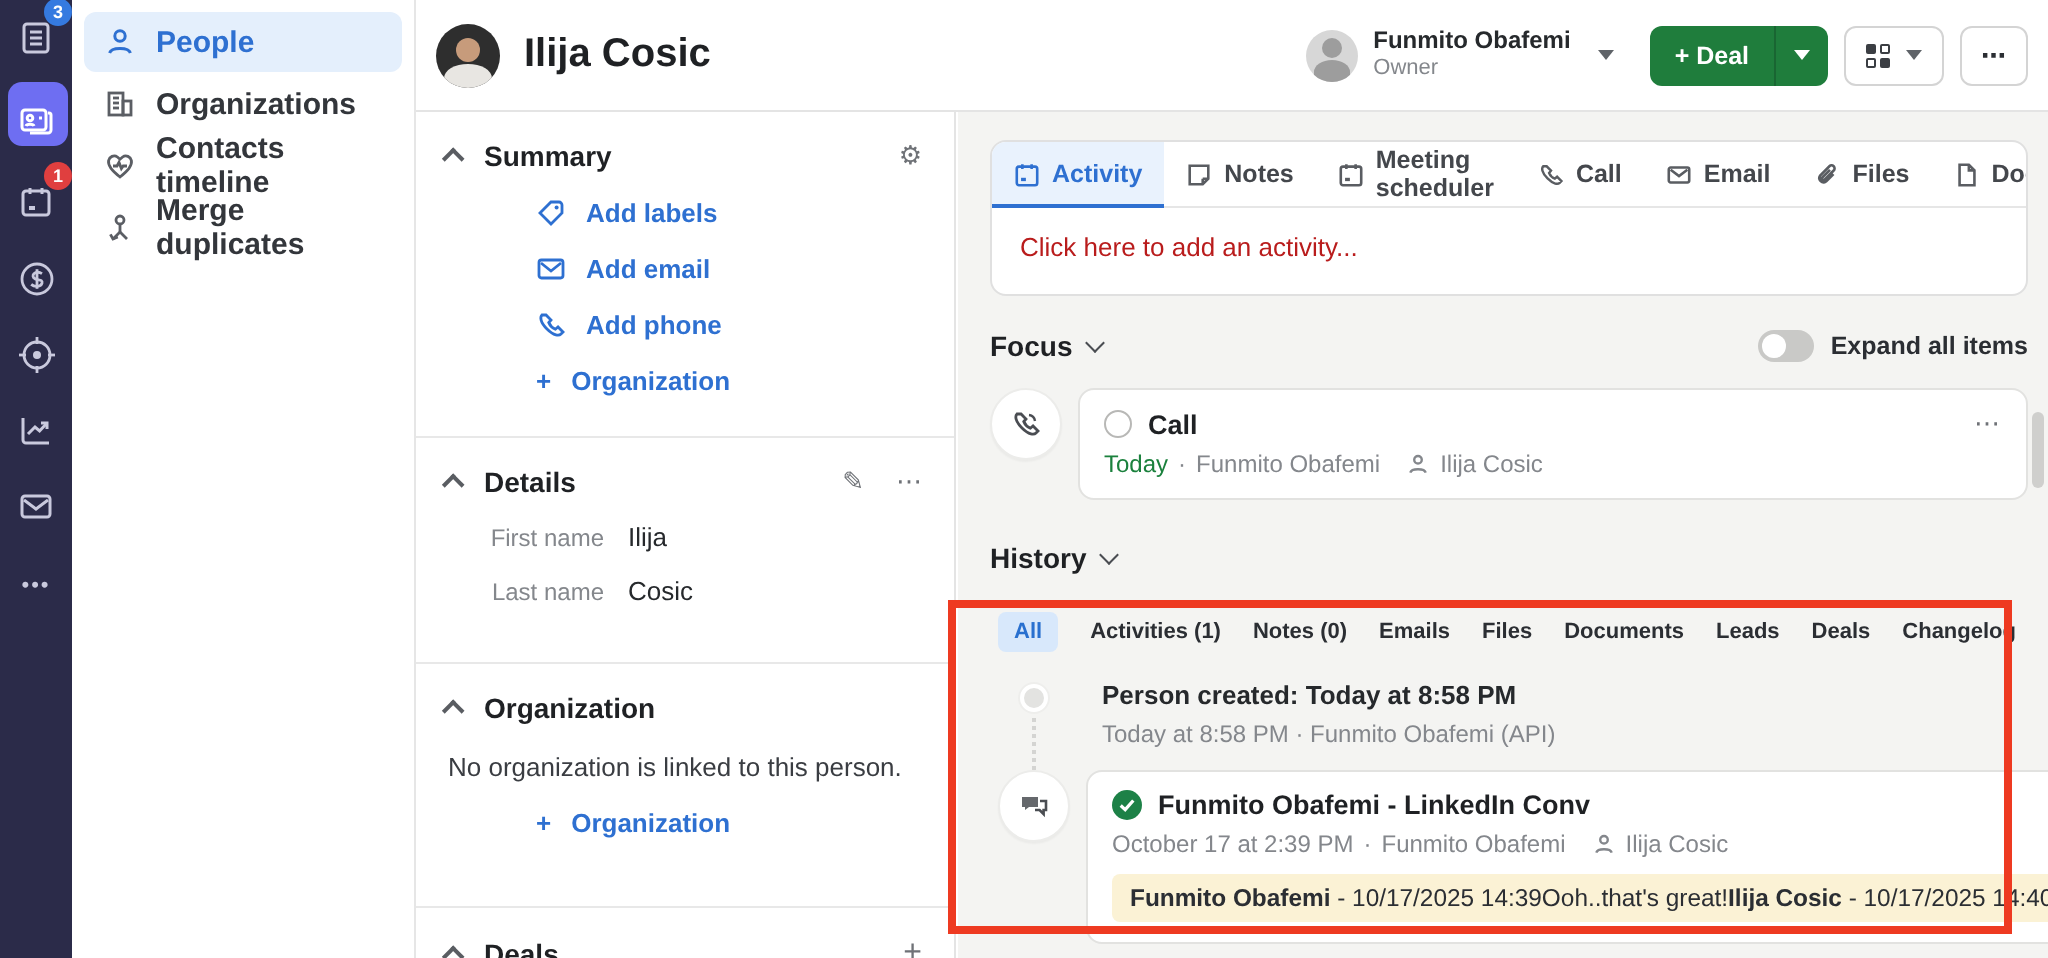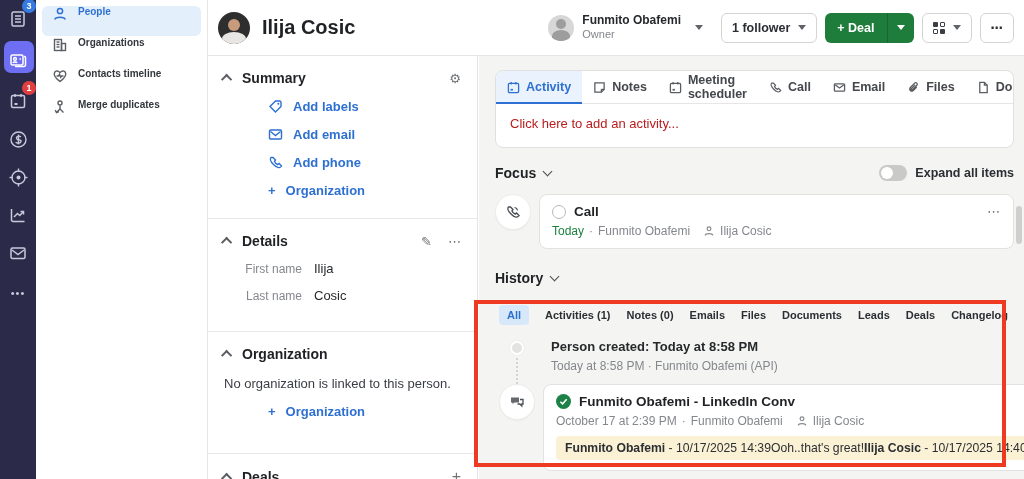--- a/index.html
+++ b/index.html
@@ -12,21 +12,21 @@
   .rail-item.active { color:#fff; }
   .rail-item.active .rail-hl { position:absolute; left:4px; top:3px; width:30px; height:32px; background:#6e6ef2; border-radius:7px; }
   .rail-item > svg, .rail-item > .dots { position:relative; z-index:1; }
   .badge { position:absolute; z-index:2; top:-1px; right:0px; min-width:14px; height:14px; padding:0 3px; border-radius:8px; font-size:9px; font-weight:bold; color:#fff; display:flex; align-items:center; justify-content:center; }
   .badge.blue { background:#357ae0; }
   .badge.red { background:#e03f3f; }
   .dots { font-size:11px; letter-spacing:1px; color:#c9c9dd; }
 
   
   .subnav { position:absolute; left:36px; top:0; width:172px; height:479px; background:#fff; border-right:1px solid #e6e6e6; padding:6px 6px; z-index:25; }
-  .subnav-item { display:flex; gap:10px; height:30px; padding:0 10px; border-radius:6px; font-size:10px; font-weight:bold; color:#33363b; margin-bottom:1px; cursor:pointer; }
+  .subnav-item { display:flex; align-items:center; gap:10px; height:30px; padding:0 10px; border-radius:6px; font-size:15px; font-weight:bold; color:#33363b; margin-bottom:1px; cursor:pointer; }
   .subnav-item .ni { color:#5b5e64; display:flex; }
   .subnav-item.active { background:#e4effc; color:#2e70d1; }
   .subnav-item.active .ni { color:#2e70d1; }
 
   
   .header { position:absolute; left:208px; top:0; width:816px; height:56px; background:#fff; border-bottom:1px solid #e4e4e4; display:flex; align-items:center; z-index:20; }
   .avatar-photo { width:32px; height:32px; border-radius:50%; margin-left:10px; background:#2e2e2e; position:relative; overflow:hidden; flex:none; }
   .avatar-photo .face { position:absolute; left:10px; top:7px; width:12px; height:12px; border-radius:50%; background:#c79b7b; }
   .avatar-photo .shirt { position:absolute; left:4px; top:20px; width:24px; height:14px; border-radius:50% 50% 0 0; background:#e8e6e2; }
   .person-title { font-size:20px; font-weight:bold; color:#1f2124; margin-left:12px; }
@@ -244,24 +244,20 @@
       <div class="owner-avatar">
           <span class="h"></span>
           <span class="b"></span>
         </div>
       <div>
         <div class="owner-name">Funmito Obafemi</div>
         <div class="owner-role">Owner</div>
       </div>
       <span class="caret"></span>
     </div>
-    <div class="btn">
-      <span>1 follower</span>
-      <span class="caret"></span>
-    </div>
     <div class="deal-btn">
       <span class="deal-main">+ Deal</span>
       <span class="deal-caret">
           <span class="caret"></span>
         </span>
     </div>
     <div class="btn">
       <span class="grid-ic">
           <i></i>
           <i class="o"></i>

